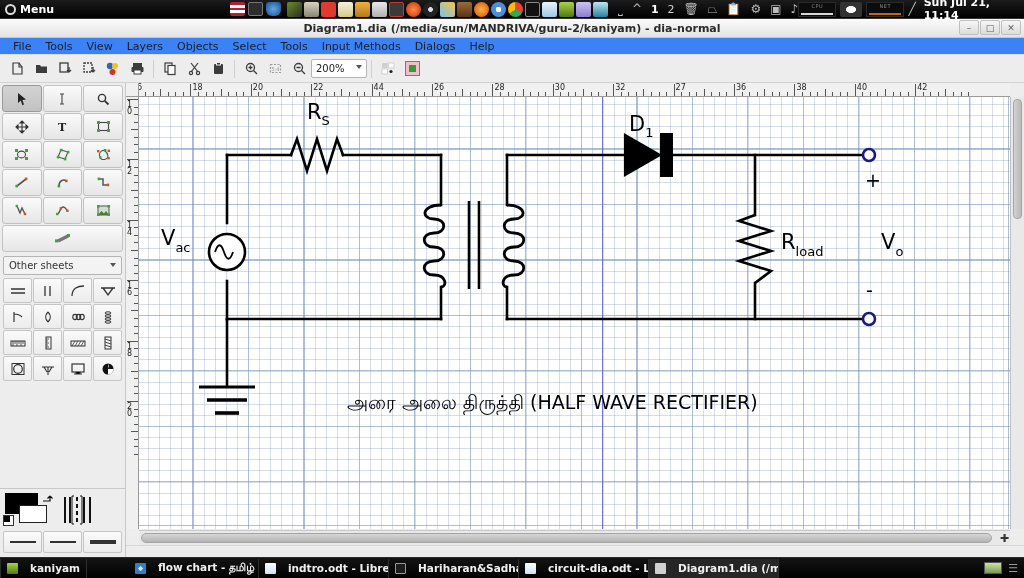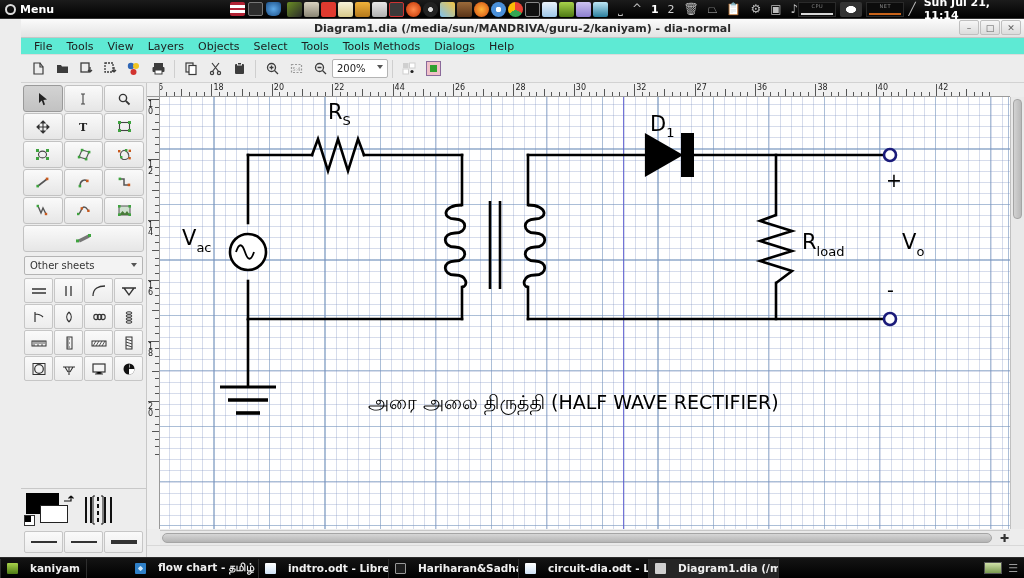--- a/index.html
+++ b/index.html
@@ -36,34 +36,33 @@
   .mon { width:42px; height:15px; background:#0c0c0c; border:1px solid #2a2a2a; position:relative; }
   .mon .lbl { position:absolute; top:0; left:0; right:0; text-align:center; color:#888; font-size:5px; letter-spacing:.5px;}
   .mon .bar { position:absolute; bottom:1px; left:2px; right:2px; height:2px; }
   #clock { color:#fff; font-weight:bold; font-size:11px; padding-left:4px; }
   .tiny-ico { color:#bdbdbd; font-size:12px; line-height:1; }
 
   
   #win {
     position:absolute; left:0; top:19px; width:1024px; height:538px;
     background:#ededed;
-    padding-left:21px;
   }
   #titlebar {
     height:19px; background:linear-gradient(#fbfbfb,#e3e3e3);
     border-bottom:1px solid #c6c6c6;
     display:flex; align-items:center; position:relative;
   }
   #win-title { flex:1; text-align:center; font-weight:bold; font-size:11px; color:#2b2b2b; }
   #win-ctrl { position:absolute; right:3px; top:1px; display:flex; gap:1px; }
   .wc { width:20px; height:15px; background:linear-gradient(#f6f6f6,#dcdcdc);
         border:1px solid #bfbfbf; border-radius:2px; color:#606060;
         font-size:9px; display:flex; align-items:center; justify-content:center;}
   #menubar {
-    height:17px; background:#5eead4; display:flex; align-items:center;
+    height:17px; background:#3b82f6; display:flex; align-items:center;
     padding-left:6px; gap:0px; border-bottom:1px solid #dcdcdc;
   }
   .mi { padding:1px 7px; font-size:11px; color:#1e1e1e; }
   #toolbar {
     height:28px; background:#ededed; display:flex; align-items:center;
     padding-left:5px; gap:0; border-bottom:1px solid #d2d2d2;
   }
   .tb { width:24px;height:24px; display:flex; align-items:center; justify-content:center;
         color:#3c3c3c; font-size:14px; }
   .tb svg { display:block; }
@@ -234,21 +233,21 @@
   </div>
 
   <div id="menubar">
     <span class="mi">File</span>
     <span class="mi">Tools</span>
     <span class="mi">View</span>
     <span class="mi">Layers</span>
     <span class="mi">Objects</span>
     <span class="mi">Select</span>
     <span class="mi">Tools</span>
-    <span class="mi">Tools Methods</span>
+    <span class="mi">Input Methods</span>
     <span class="mi">Dialogs</span>
     <span class="mi">Help</span>
   </div>
 
   <div id="toolbar">
     <div class="tb">
       <svg width="15" height="15" viewBox="0 0 15 15">
           <path d="M3 2h6v4h3v7H3z" fill="none" stroke="#3c3c3c" stroke-width="1.2"></path>
           <path d="M9 2l3 4" stroke="#3c3c3c" stroke-width="1.2" fill="none"></path>
         </svg>

